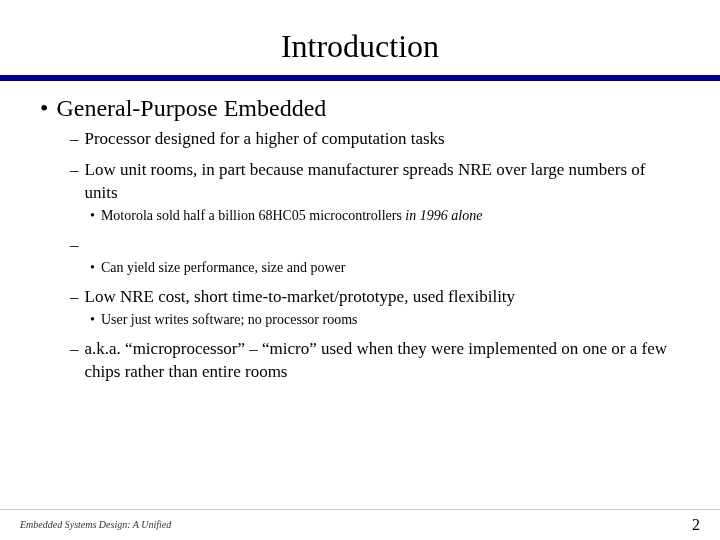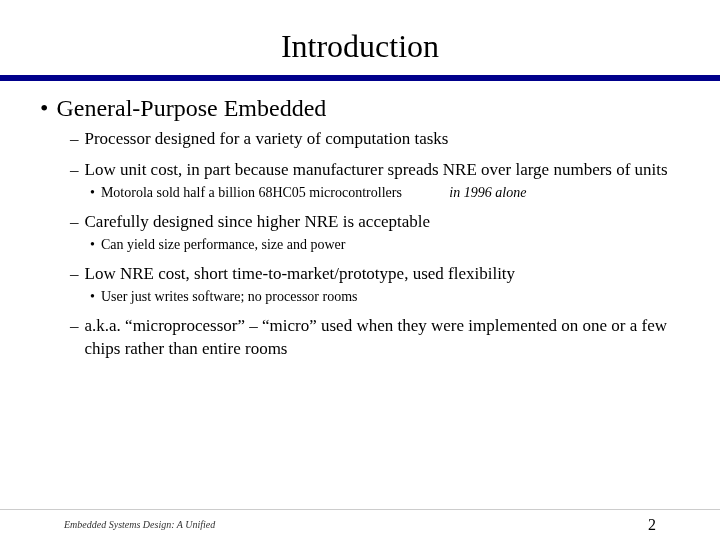--- a/index.html
+++ b/index.html
@@ -98,26 +98,25 @@
       margin-bottom: 3px;
       line-height: 1.3;
     }
 
     .bullet-sub-dot {
       flex-shrink: 0;
     }
 
     .italic-text {
       font-style: italic;
-      margin-left: 44px;
     }
 
     .footer {
       border-top: 1px solid #cccccc;
-      padding: 6px 64px;
+      padding: 6px 20px;
       display: flex;
       justify-content: space-between;
       align-items: center;
     }
 
     .footer-left {
       font-size: 10px;
       color: #333333;
       font-style: italic;
       font-family: 'Times New Roman', Times, serif;
@@ -148,39 +147,38 @@
     <div class="main-bullet">
       <span class="main-bullet-dot">•</span>
       <span>General-Purpose Embedded</span>
     </div>
 
     <div class="sub-items">
 
       <div class="group">
         <div class="dash-item">
           <span class="dash">–</span>
-          <span>Processor designed for a variety of computation tasks</span>
-        </div>
-      </div>
-
-      <div class="group">
-        <div class="dash-item">
-          <span class="dash">–</span>
-          <span>Low unit cost, in part because manufacturer spreads NRE over large numbers of units</span>
+          <span>Processor designed for a higher of computation tasks</span>
+        </div>
+      </div>
+
+      <div class="group">
+        <div class="dash-item">
+          <span class="dash">–</span>
+          <span>Low unit rooms, in part because manufacturer spreads NRE over large numbers of units</span>
         </div>
         <div class="bullet-sub">
           <span class="bullet-sub-dot">•</span>
           <span>Motorola sold half a billion 68HC05 microcontrollers <span class="italic-text">in 1996 alone</span></span>
         </div>
       </div>
 
       <div class="group">
         <div class="dash-item">
           <span class="dash">–</span>
-          <span>Carefully designed since higher NRE is acceptable</span>
         </div>
         <div class="bullet-sub">
           <span class="bullet-sub-dot">•</span>
           <span>Can yield size performance, size and power</span>
         </div>
       </div>
 
       <div class="group">
         <div class="dash-item">
           <span class="dash">–</span>

